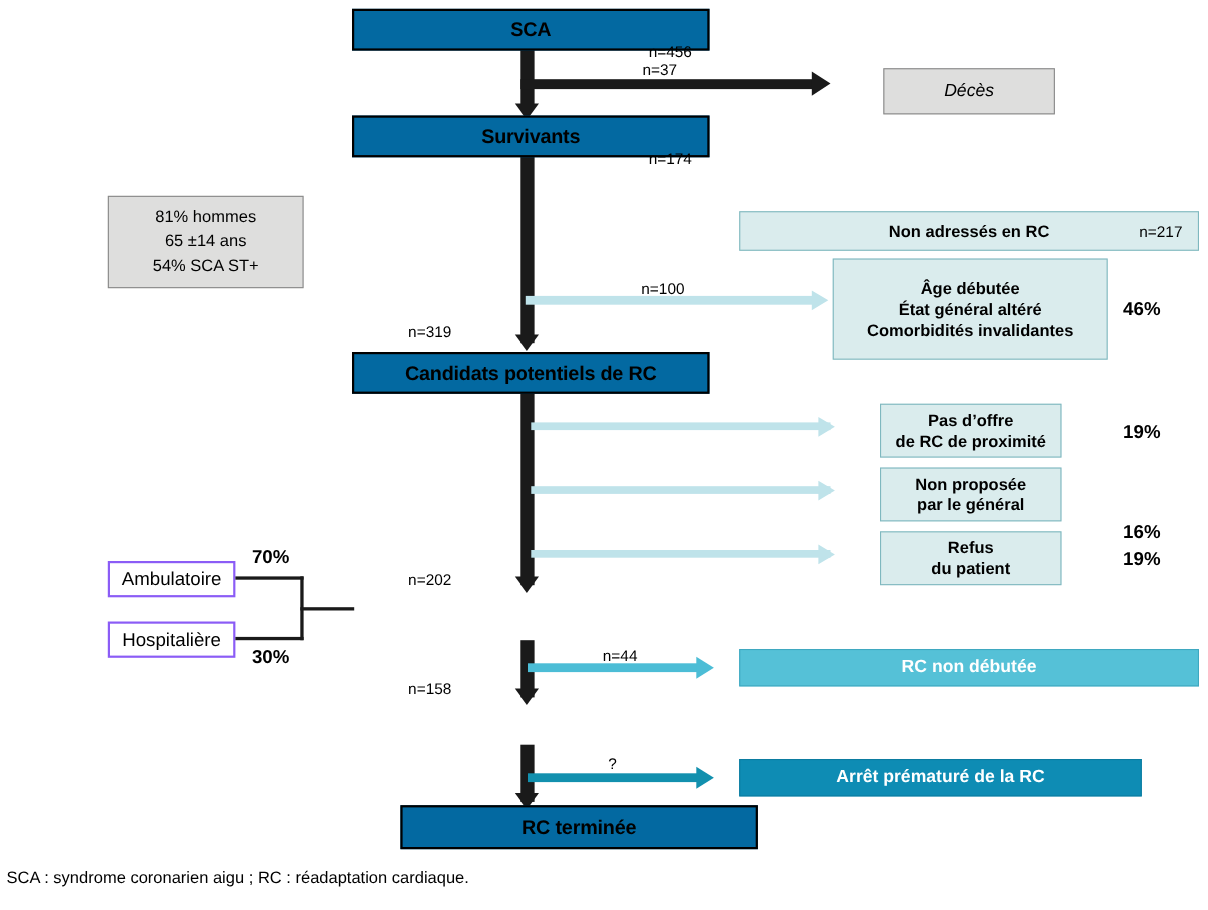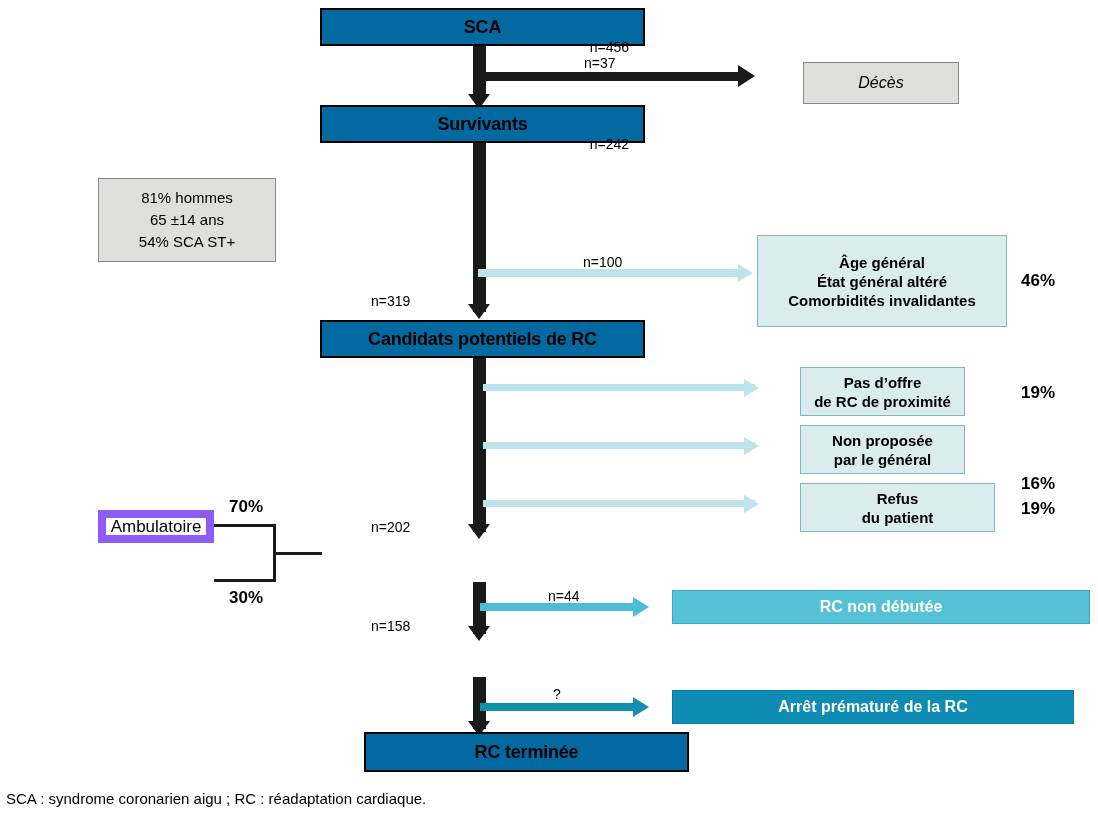--- a/index.html
+++ b/index.html
@@ -90,21 +90,21 @@
     justify-content: center;
     color: #ffffff;
     font-weight: bold;
     font-size: 16px;
   }
   .solidbox.mid   { background: #55c1d7; border: 1px solid #3fa8c0; }
   .solidbox.deep  { background: #0e8cb4; border: 1px solid #0b7ca0; }
 
   
   .sidebox {
-    border: 8px solid #8b5cf6;
+    border: 2px solid #8b5cf6;
     background: #fff;
     display: flex;
     align-items: center;
     justify-content: center;
     font-size: 17px;
     font-weight: normal;
   }
 
   
   .txt { white-space: nowrap; }
@@ -197,21 +197,21 @@
   <div class="abs tri-right-deep" style="left:633px; top:697px;"></div>
   <div class="abs txt n-small" style="left:553px; top:686px;">?</div>
 
   <div class="abs mainbox" style="left:320px; top:8px; width:325px; height:38px;">
     <span>SCA</span>
     <span class="nlabel">n=456</span>
   </div>
 
   <div class="abs mainbox" style="left:320px; top:105px; width:325px; height:38px;">
     <span>Survivants</span>
-    <span class="nlabel">n=242</span>
+    <span class="nlabel">n=174</span>
   </div>
 
   <div class="abs txt n-small" style="left:371px; top:293px;">n=319</div>
   <div class="abs mainbox" style="left:320px; top:320px; width:325px; height:38px;">
     <span>Candidats potentiels de RC</span>
   </div>
 
   <div class="abs txt n-small" style="left:371px; top:519px;">n=202</div>
 
   <div class="abs txt n-small" style="left:371px; top:618px;">n=158</div>
@@ -223,61 +223,68 @@
   <div class="abs greybox italic" style="left:803px; top:62px; width:156px; height:42px;">
     <span>Décès</span>
   </div>
 
   <div class="abs greybox" style="left:98px; top:178px; width:178px; height:84px;">
     <span class="line">81% hommes</span>
     <span class="line">65 ±14 ans</span>
     <span class="line">54% SCA ST+</span>
   </div>
 
+  <div class="abs cyanbox" style="left:672px; top:192px; width:418px; height:36px;">
+    <span>Non adressés en RC</span>
+    <span class="nlabel">n=217</span>
+  </div>
 
   <div class="abs cyanbox" style="left:757px; top:235px; width:250px; height:92px;">
-    <span class="ln">Âge général</span>
+    <span class="ln">Âge débutée</span>
     <span class="ln">État général altéré</span>
     <span class="ln">Comorbidités invalidantes</span>
   </div>
   <div class="abs pct" style="left:1021px; top:271px;">46%</div>
 
   <div class="abs cyanbox" style="left:800px; top:367px; width:165px; height:49px;">
     <span class="ln">Pas d’offre</span>
     <span class="ln">de RC de proximité</span>
   </div>
   <div class="abs pct" style="left:1021px; top:383px;">19%</div>
 
   <div class="abs cyanbox" style="left:800px; top:425px; width:165px; height:49px;">
     <span class="ln">Non proposée</span>
     <span class="ln">par le général</span>
   </div>
   <div class="abs pct" style="left:1021px; top:441px;margin-top:33px;">16%</div>
 
-  <div class="abs cyanbox" style="left:800px; top:483px; width:195px; height:49px;">
+  <div class="abs cyanbox" style="left:800px; top:483px; width:165px; height:49px;">
     <span class="ln">Refus</span>
     <span class="ln">du patient</span>
   </div>
   <div class="abs pct" style="left:1021px; top:499px;">19%</div>
 
   <div class="abs sidebox" style="left:98px; top:510px; width:116px; height:33px;">
     <span>Ambulatoire</span>
   </div>
   <div class="abs pct" style="left:229px; top:497px;">70%</div>
 
+  <div class="abs sidebox" style="left:98px; top:565px; width:116px; height:33px;">
+    <span>Hospitalière</span>
+  </div>
   <div class="abs pct" style="left:229px; top:588px;">30%</div>
 
   <div class="abs bracket-line" style="left:214px; top:524px; width:62px; height:3px;"></div>
   <div class="abs bracket-line" style="left:214px; top:579px; width:62px; height:3px;"></div>
   <div class="abs bracket-line" style="left:273px; top:524px; width:3px; height:58px;"></div>
   <div class="abs bracket-line" style="left:273px; top:552px; width:49px; height:3px;"></div>
 
   <div class="abs solidbox mid" style="left:672px; top:590px; width:418px; height:34px;">
     <span>RC non débutée</span>
   </div>
 
-  <div class="abs solidbox deep" style="left:672px; top:690px; width:402px; height:34px;">
+  <div class="abs solidbox deep" style="left:672px; top:690px; width:366px; height:34px;">
     <span>Arrêt prématuré de la RC</span>
   </div>
 
   <div class="abs footnote" style="left:6px; top:790px;">SCA : syndrome coronarien aigu ; RC : réadaptation cardiaque.</div>
 
 </div>
 
 </body></html>

